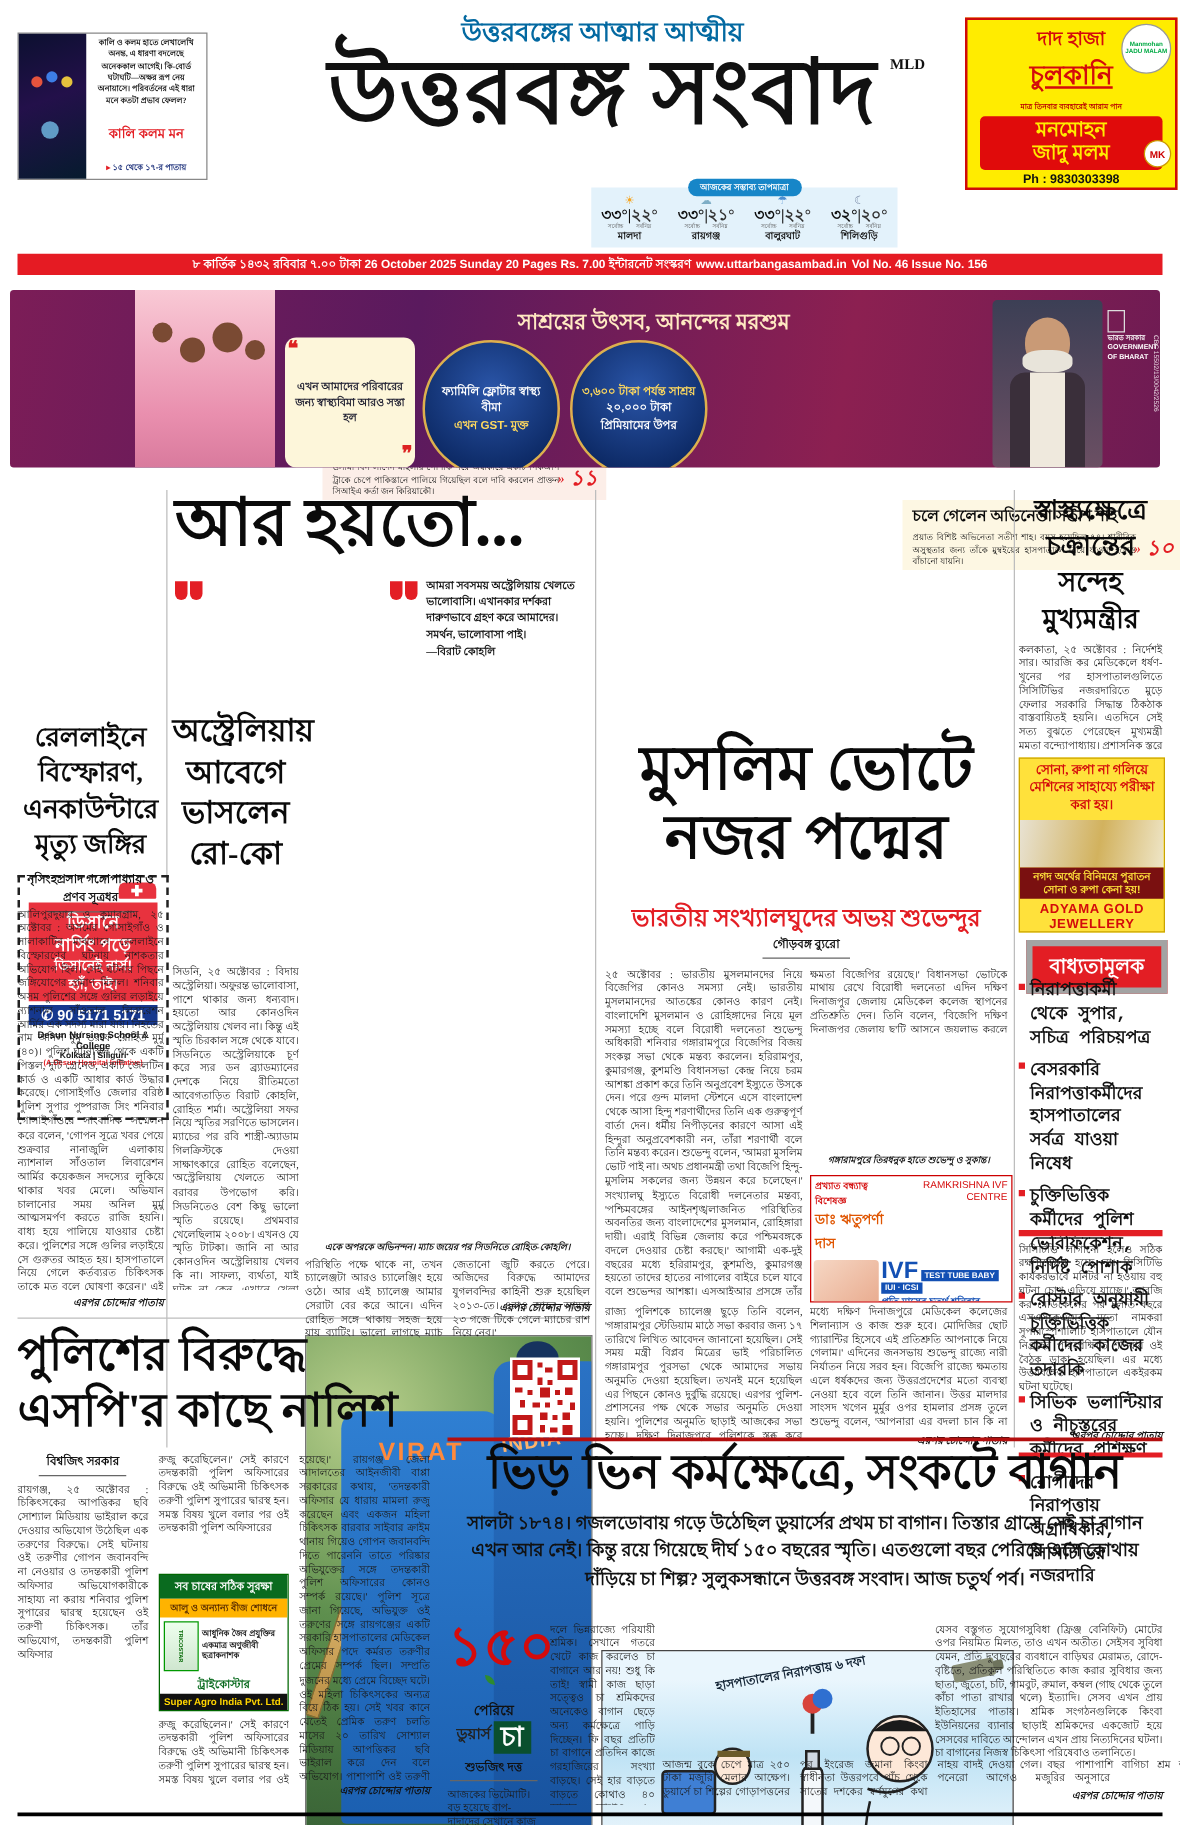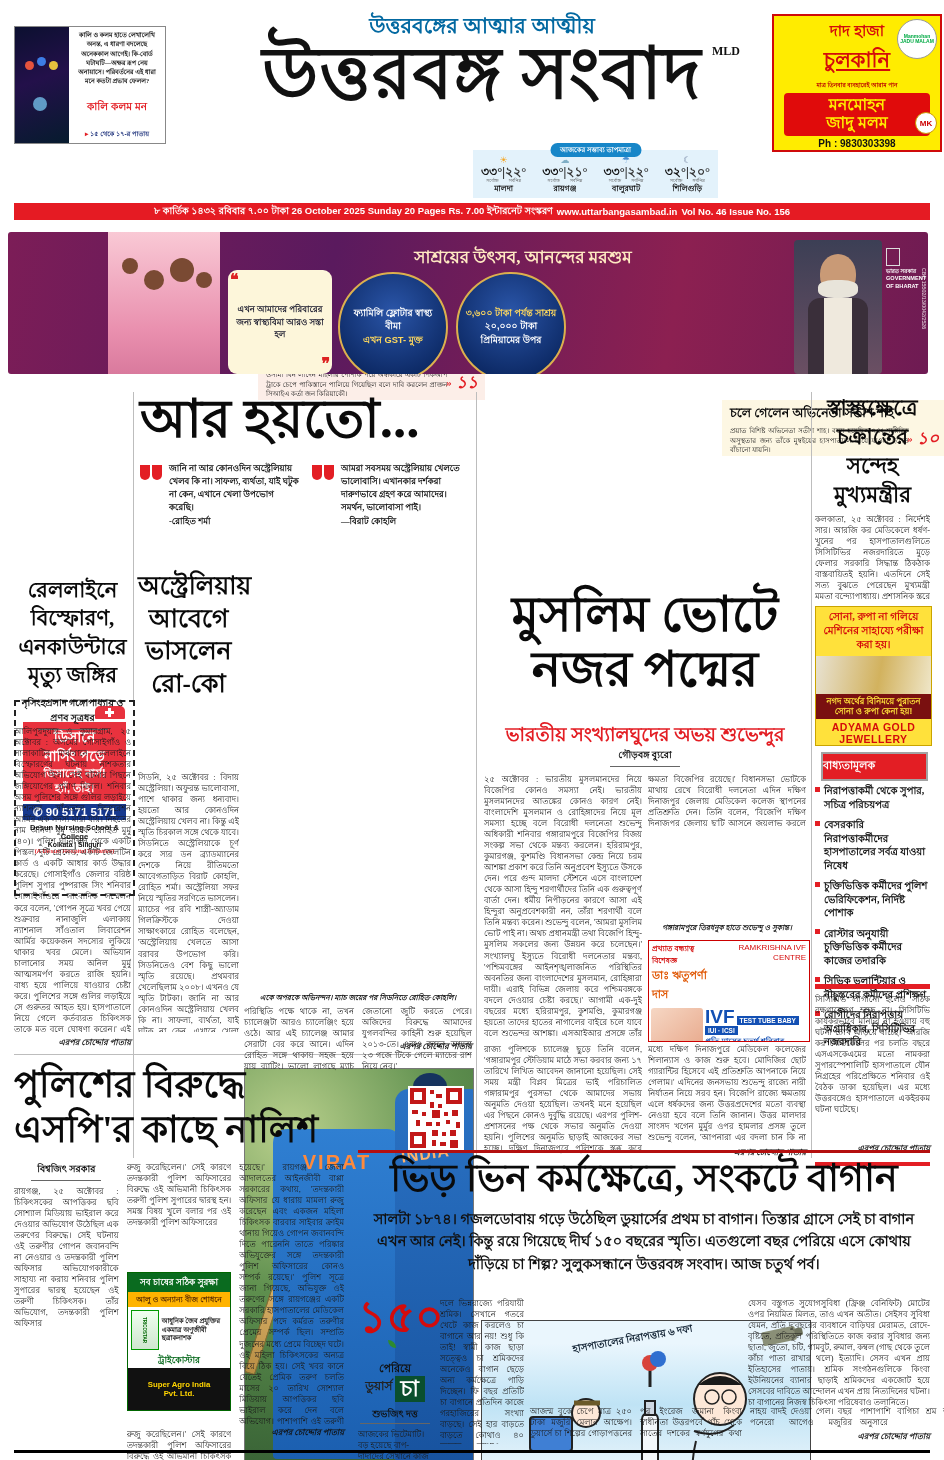--- a/index.html
+++ b/index.html
@@ -118,47 +118,47 @@
   .arc{position:absolute;left:90px;top:10px;font-size:10px;font-weight:800;color:#123;transform:rotate(-10deg);font-family:"Liberation Serif",serif}
   .cctv{position:absolute;right:14px;top:8px;width:34px;height:14px;background:#8a8f77;border-radius:2px;transform:rotate(-12deg)}
   .cctv::after{content:"";position:absolute;right:-7px;top:3px;width:8px;height:8px;background:#6e735d;border-radius:2px}
   
   .gold{background:#ffe13b;border:1px solid #caa400;text-align:center;overflow:hidden}
   .gold .l1{color:#d40b0b;font-weight:800;font-size:10.5px;line-height:1.35;padding:3px 4px;font-family:"Liberation Serif",serif}
   .goldimg{height:38px;background:linear-gradient(100deg,#e8e2d2,#d2b25e 55%,#efe6c8)}
   .gold .l2{background:#7a1010;color:#ffe13b;font-weight:800;font-size:8.4px;padding:2px 3px;line-height:1.3}
   .gold .l3{color:#d40b0b;font-weight:900;font-size:10.5px;letter-spacing:.5px;padding-top:2px}
   
-  .mand{background:#e31e24;color:#fff;font-weight:800;font-size:11px;text-align:left;padding:3px 0;border:2px solid #a3a3a3}
-  ul.blts{list-style:none;margin:6px 0 0;padding:0;font-size:10px;font-weight:700;line-height:1.35;font-family:Liberation Serif, serif}
+  .mand{background:#e31e24;color:#fff;font-weight:800;font-size:16px;text-align:center;padding:3px 0;border:5px solid #a3a3a3}
+  ul.blts{list-style:none;margin:6px 0 0;padding:0;font-size:14px;font-weight:700;line-height:1.35;font-family:Liberation Mono, monospace}
   ul.blts li{position:relative;padding-left:9px;margin-bottom:7px}
   ul.blts li::before{content:"";position:absolute;left:0;top:2.5px;width:5px;height:5px;background:#e31e24}
   .redbar{background:#e31e24}
   
   .ivf{border:1.5px solid #c00;background:#fff;font-size:7px;overflow:hidden}
   .ivf .r1{display:flex;justify-content:space-between;padding:2px 3px}
   .ivf .k1{color:#d40b0b;font-weight:800;font-size:7.5px}
   .ivf .doc{color:#e05500;font-weight:900;font-size:11px}
   .ivf .centre{color:#d40b0b;font-weight:400;font-size:8px;text-align:right;line-height:1.2}
   .ivf .mid{display:flex}
   .ivfimg{width:52px;height:40px;background:linear-gradient(140deg,#f6d7c4,#e8a98c);flex:none;border-radius:3px;margin:1px 2px}
   .ivf .big{color:#1350b4;font-weight:900;font-size:19px;line-height:1}
   .ivf .ttb{background:#1350b4;color:#fff;font-weight:800;font-size:6.5px;padding:1px 3px;display:inline-block}
   .ivf .s1{color:#1350b4;font-weight:800;font-size:8px}
   
-  .agro{border:1px solid #060;margin:18px 0;text-align:center;overflow:hidden}
+  .agro{border:1px solid #060;margin:5px 0;text-align:center;overflow:hidden}
   .agro .h1{background:#0a6b1f;color:#fff;font-weight:800;font-size:8.8px;padding:2px}
   .agro .h2{background:#ffb300;color:#5a2d00;font-weight:800;font-size:7.6px;padding:1px}
   .agro .mid{display:flex;align-items:center;gap:3px;padding:3px}
   .pack{width:26px;height:38px;background:linear-gradient(#efe,#cfe6cf);border:1px solid #090;flex:none;
         display:flex;align-items:center;justify-content:center}
   .pack span{font-size:4.5px;font-weight:800;color:#060;writing-mode:vertical-rl}
   .agro .p1{font-size:6.6px;font-weight:700;text-align:left;line-height:1.3}
   .agro .p2{color:#0a6b1f;font-weight:900;font-size:9px}
-  .agro .ft{background:#111;color:#ffd400;font-weight:800;font-size:7.8px;padding:12px}
+  .agro .ft{background:#111;color:#ffd400;font-weight:800;font-size:7.8px;padding:2px}
   
   .tealogo{text-align:center;line-height:1}
   .tealogo .n150{color:#d40b0b;font-weight:900;font-size:44px;font-family:"Liberation Serif",serif}
   .tealogo .per{font-weight:800;font-size:11px;display:block;margin-top:-2px}
   .tealogo .doo{font-weight:800;font-size:12px;color:#222;vertical-align:6px}
   .tealogo .cha{background:#0a4f2e;color:#fff;font-weight:900;font-size:22px;padding:2px 6px;display:inline-block;margin-left:2px}
   .leaf{display:inline-block;width:8px;height:8px;background:#2e8b2e;border-radius:0 100% 0 100%;margin-left:-6px;vertical-align:14px}
   
   .qr{background:#fff}
   .colset{display:flex;gap:8px}
@@ -329,24 +329,20 @@
     <div class="byl">নৃসিংহপ্রসাদ গঙ্গোপাধ্যায় ও প্রণব সূত্রধর</div>
     <div class="byline-rule"></div>
   </div>
   <div class="abs bt" style="left:14px;top:726px;width:117px;height:306px;overflow:hidden">আলিপুরদুয়ার ও কুমারগ্রাম, ২৫ অক্টোবর : অসমের গোসাইগাঁও ও সালাকাটির মাঝখানে রেললাইনে বিস্ফোরণের ঘটনায় নাশকতার অভিযোগ ছিল। সেই ঘটনার পিছনে জঙ্গিযোগের প্রমাণ মিলল। শনিবার অসম পুলিশের সঙ্গে গুলির লড়াইয়ে ন্যাশনাল সাঁওতাল লিবারেশন আর্মির এক সদস্য মারা যায়। নিহতের নাম অনিল মুর্মু ওরফে রোহিত মুর্মু (৪০)। পুলিশ ঘটনাস্থল থেকে একটি পিস্তল, দুটি গ্রেনেড, একটি জেলটিন কার্ড ও একটি আধার কার্ড উদ্ধার করেছে। গোসাইগাঁও জেলার বরিষ্ঠ পুলিশ সুপার পুষ্পরাজ সিং শনিবার গোসাইগাঁওয়ে সাংবাদিক সম্মেলন করে বলেন, 'গোপন সূত্রে খবর পেয়ে শুক্রবার নানাজুলি এলাকায় ন্যাশনাল সাঁওতাল লিবারেশন আর্মির কয়েকজন সদস্যের লুকিয়ে থাকার খবর মেলে। অভিযান চালানোর সময় অনিল মুর্মু আত্মসমর্পণ করতে রাজি হয়নি। বাধ্য হয়ে পালিয়ে যাওয়ার চেষ্টা করে। পুলিশের সঙ্গে গুলির লড়াইয়ে সে গুরুতর আহত হয়। হাসপাতালে নিয়ে গেলে কর্তব্যরত চিকিৎসক তাকে মৃত বলে ঘোষণা করেন।' এই ঘটনার সঙ্গে আরও</div>
   <div class="abs cont" style="left:14px;top:1034px;width:117px">এরপর চোদ্দোর পাতায়</div>
 
   <div class="abs hl h-mega" style="left:140px;top:390px;width:332px">আর হয়তো...</div>
 
   <div class="abs quote" style="left:140px;top:462px;width:160px">
     <div class="qmark"><span></span><span></span></div>
-    <div>
-      <div class="qt">জানি না আর কোনওদিন অস্ট্রেলিয়ায় খেলব কি না। সাফল্য, ব্যর্থতা, যাই ঘটুক না কেন, এখানে খেলা উপভোগ করেছি।</div>
-      <div class="qt qa">-রোহিত শর্মা</div>
-    </div>
   </div>
   <div class="abs quote" style="left:312px;top:462px;width:160px">
     <div class="qmark"><span></span><span></span></div>
     <div>
       <div class="qt">আমরা সবসময় অস্ট্রেলিয়ায় খেলতে ভালোবাসি। এখানকার দর্শকরা দারুণভাবে গ্রহণ করে আমাদের। সমর্থন, ভালোবাসা পাই।</div>
       <div class="qt qa">—বিরাট কোহলি</div>
     </div>
   </div>
 
   <div class="abs hl h-sub" style="left:138px;top:570px;width:101px">অস্ট্রেলিয়ায় আবেগে ভাসলেন রো-কো</div>

